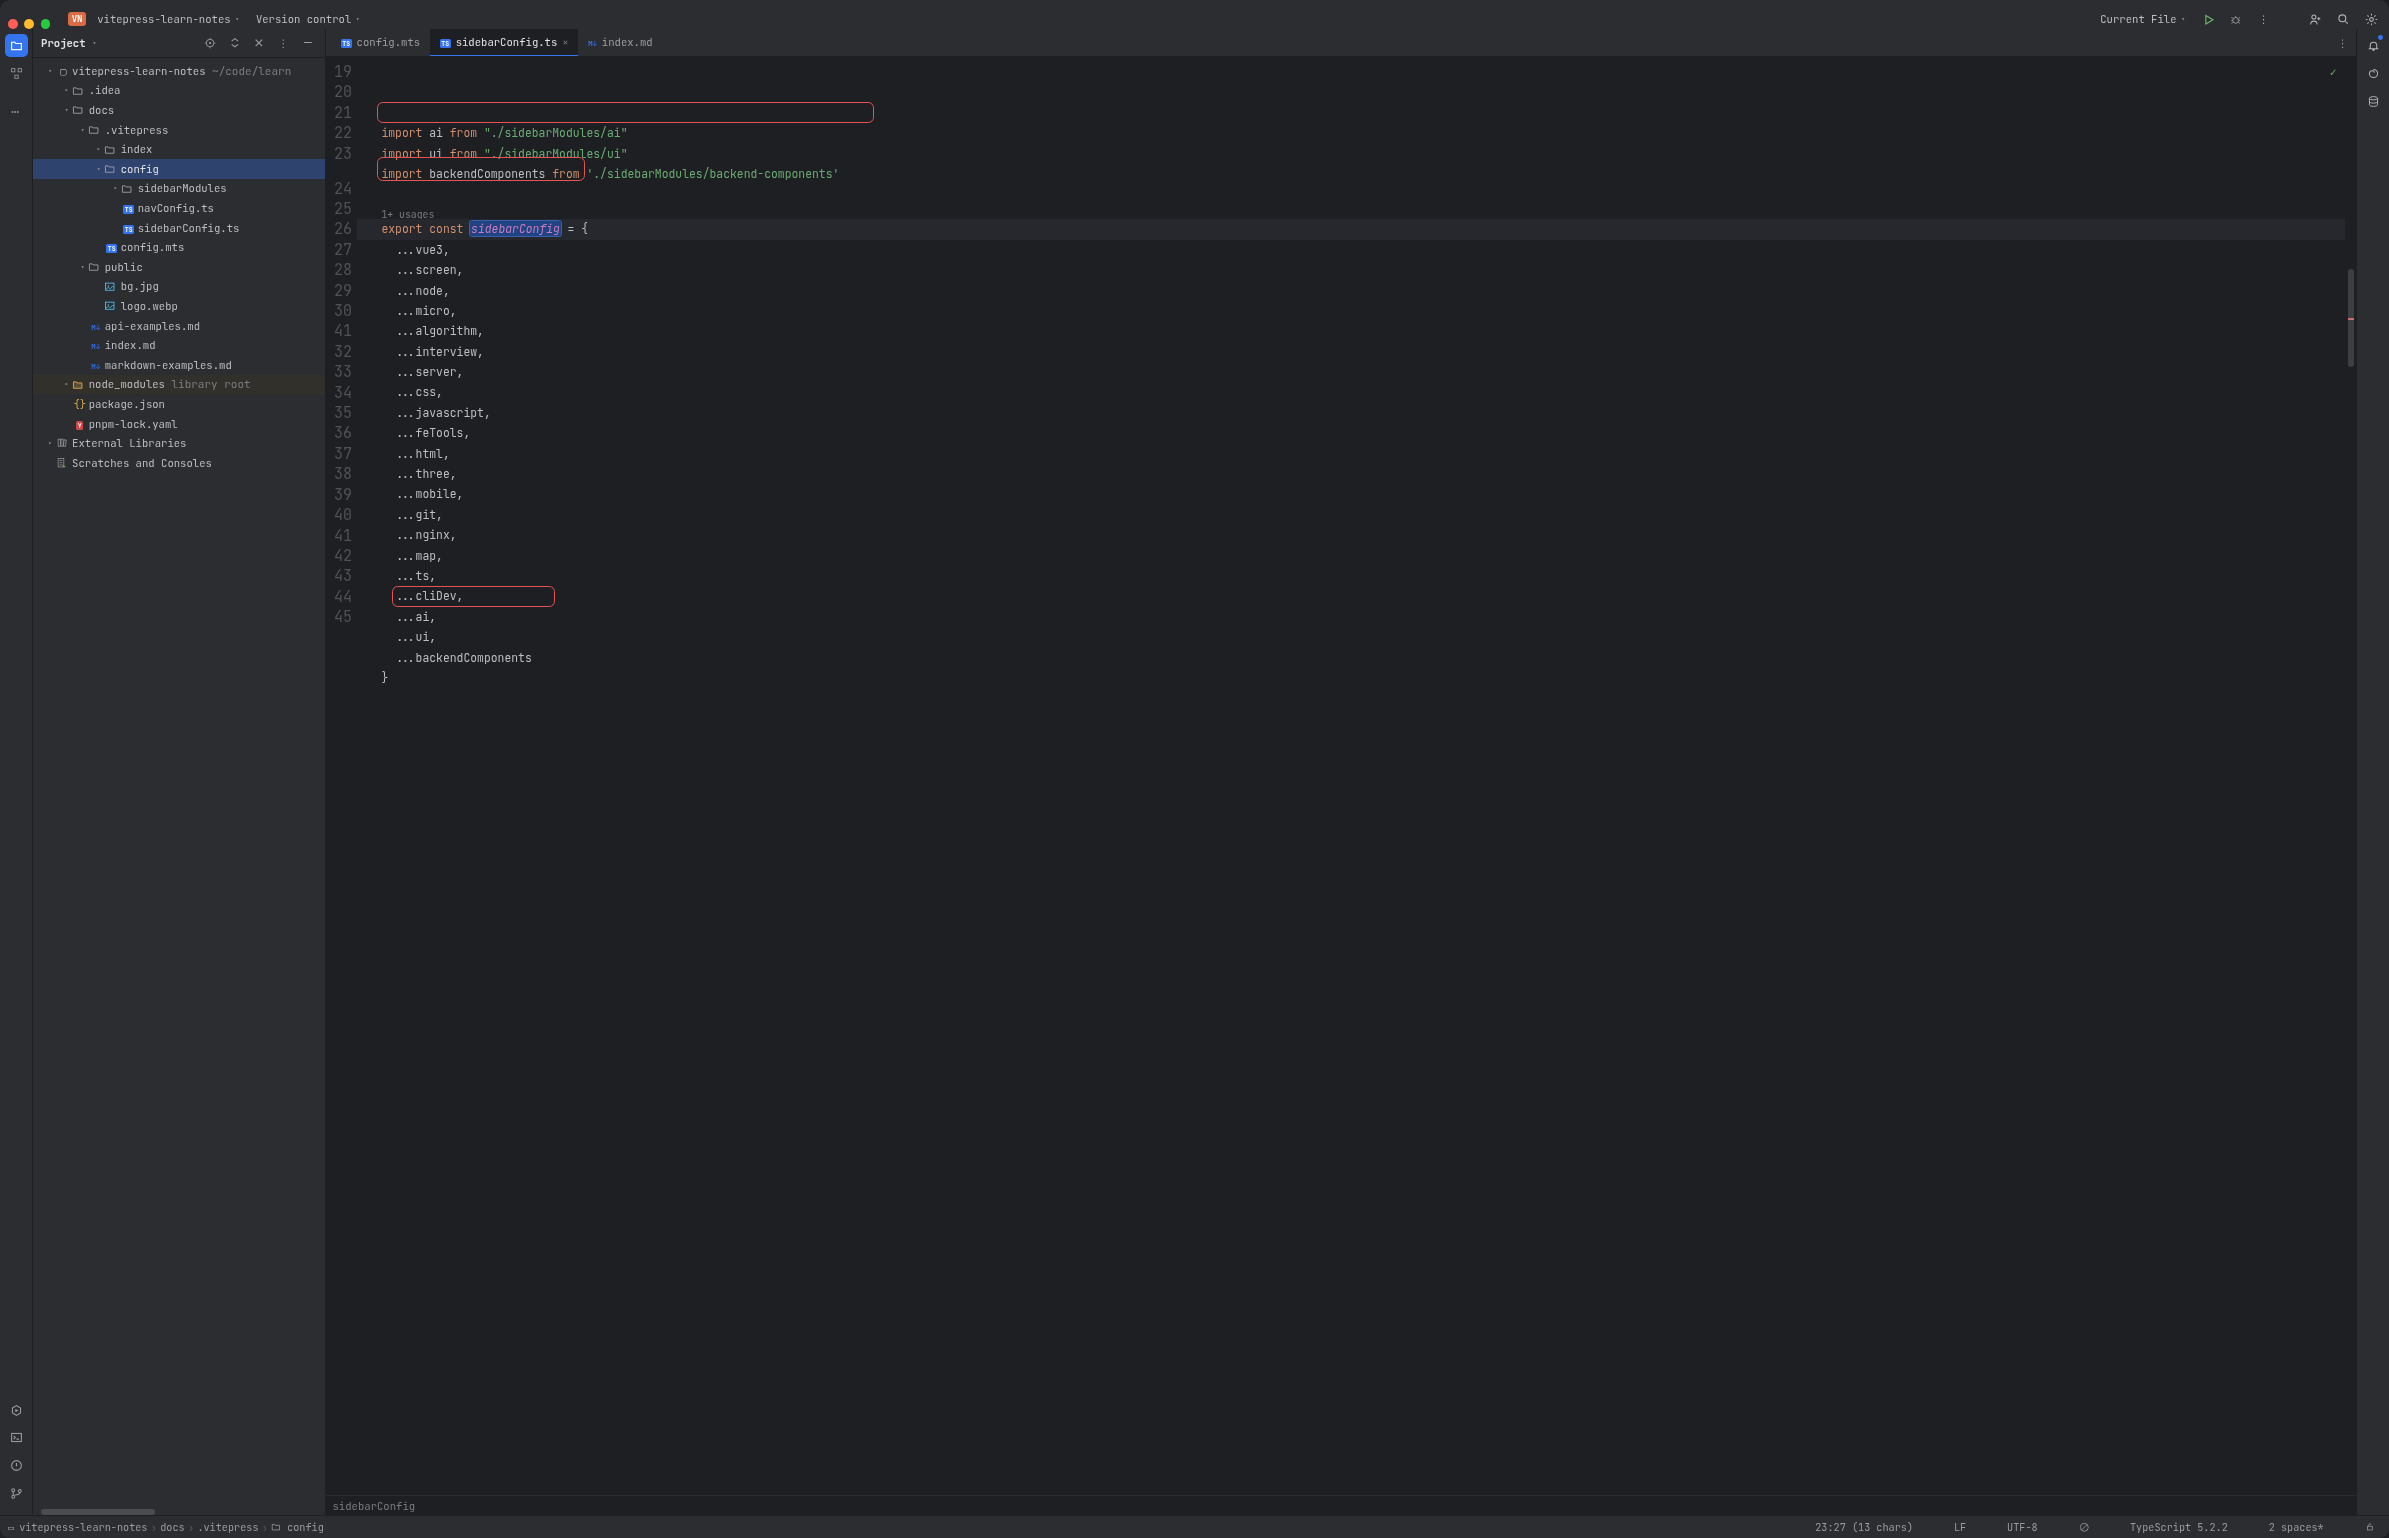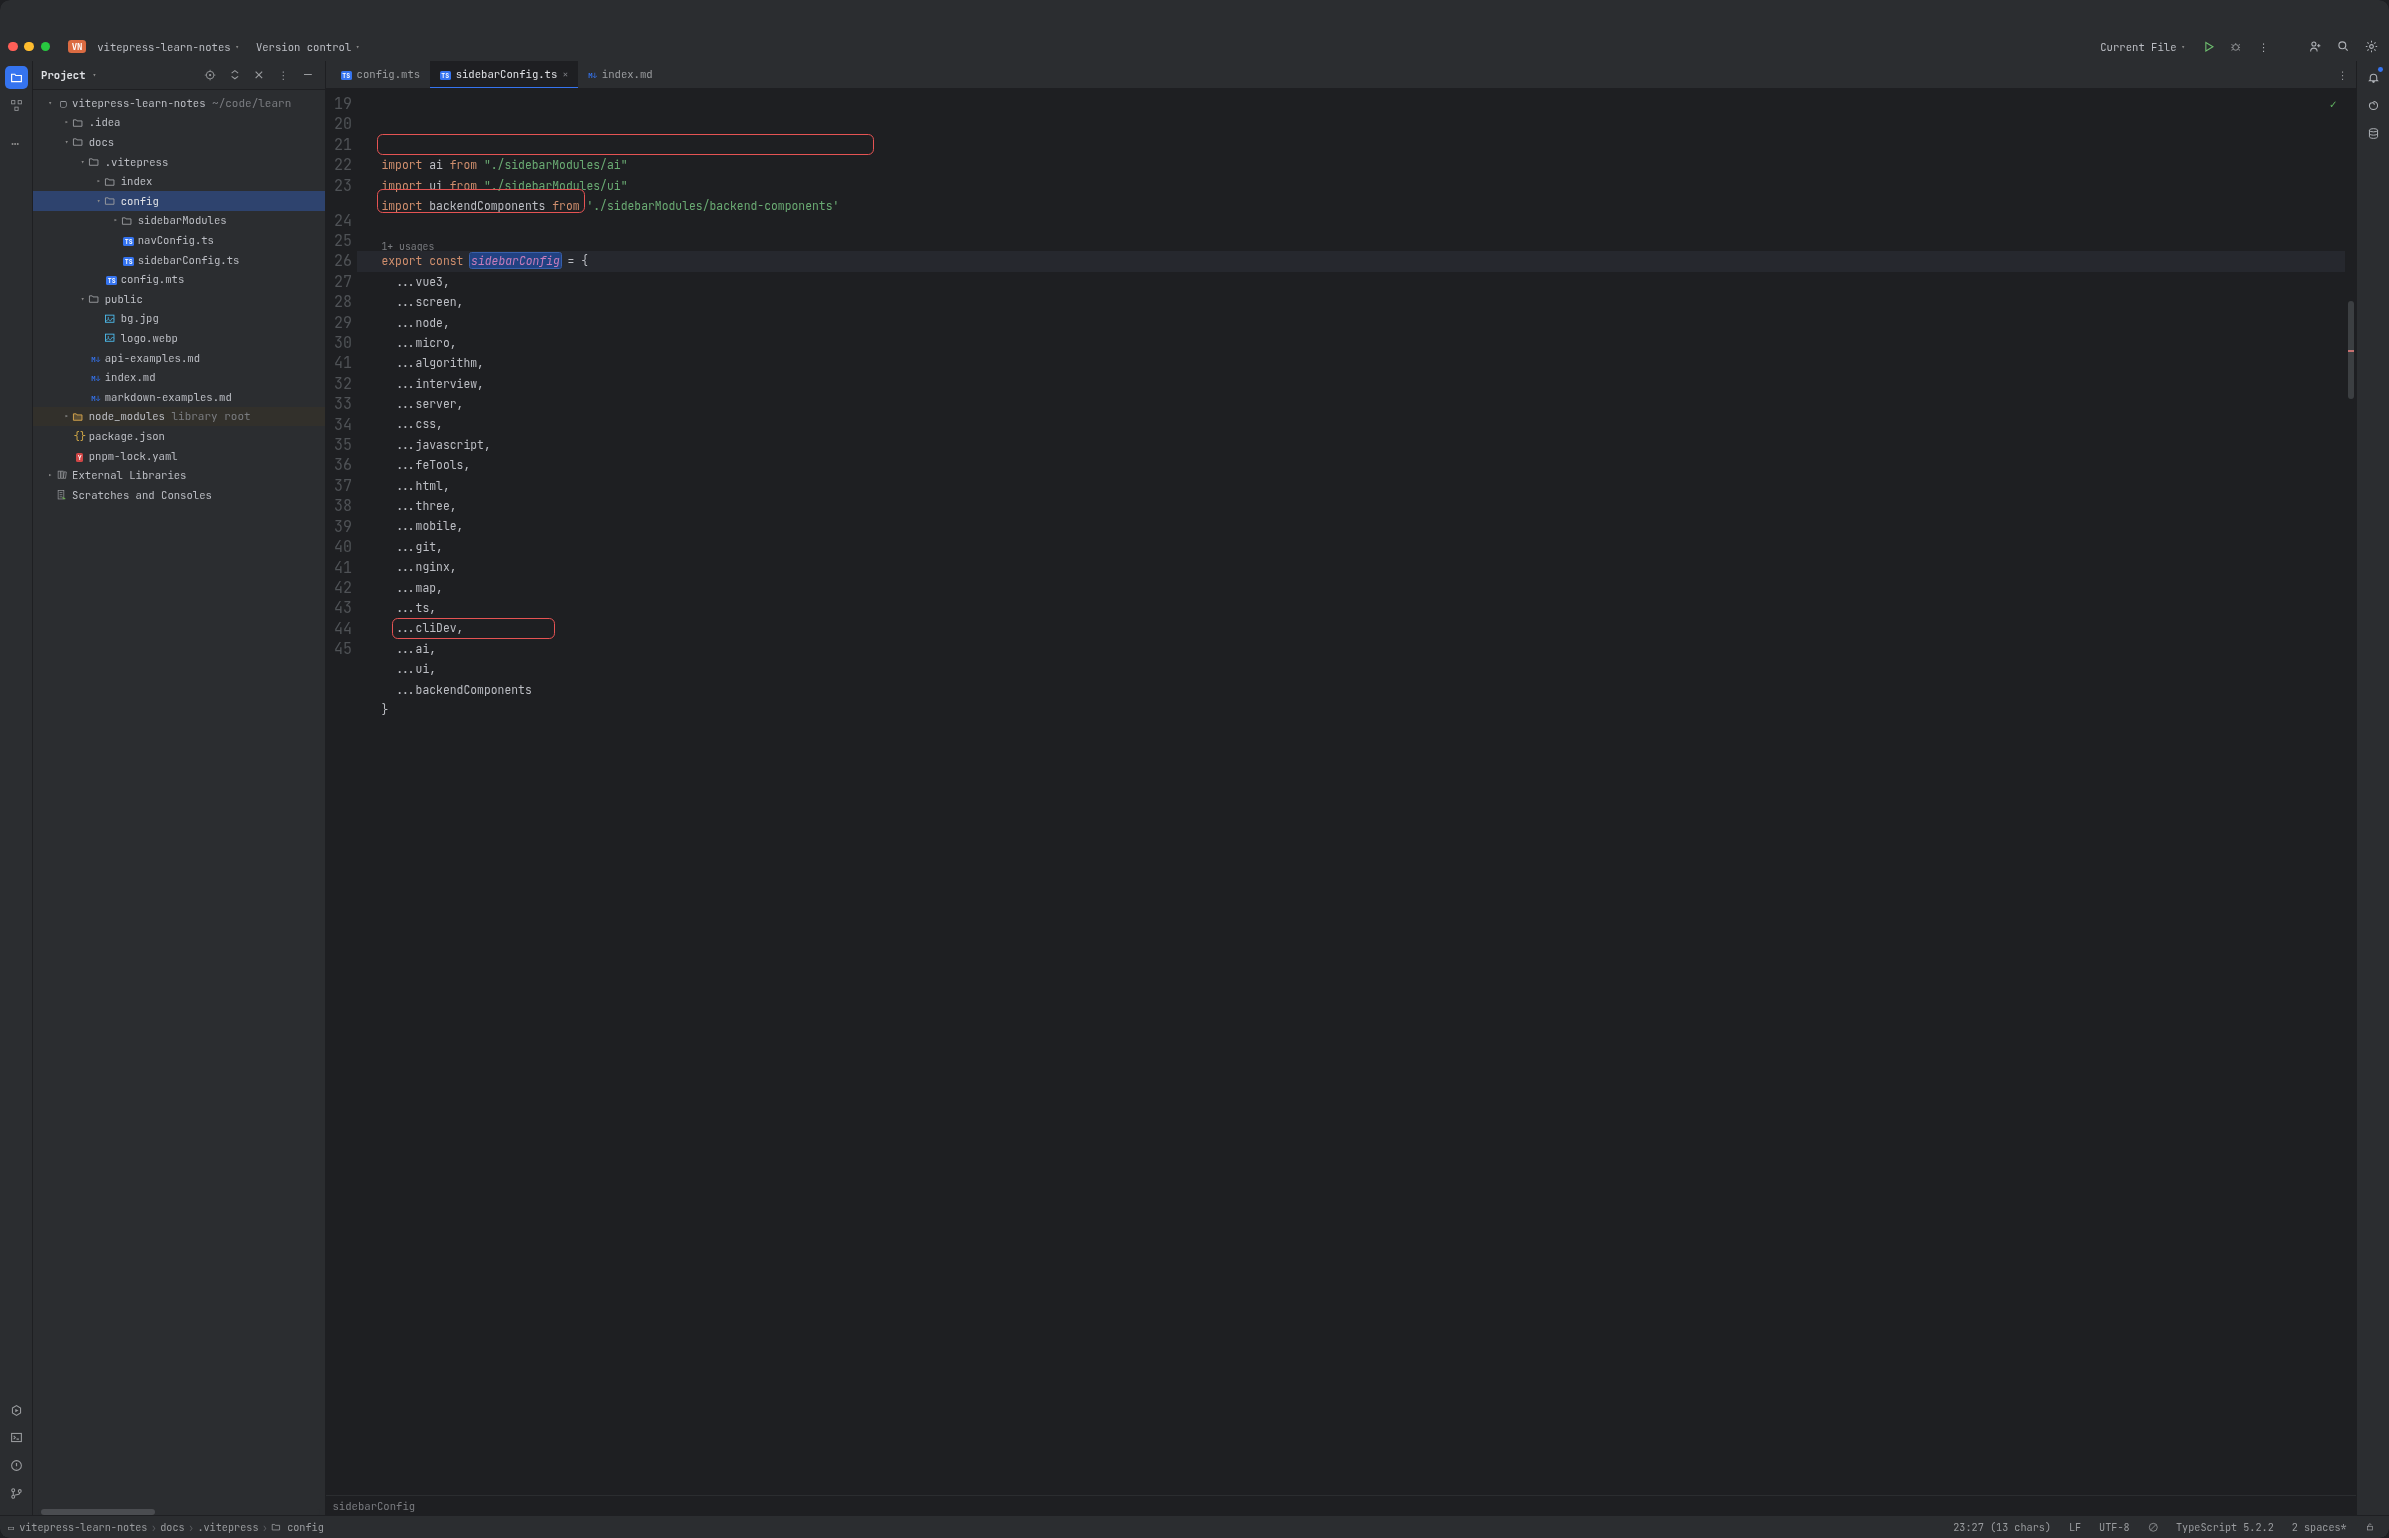--- a/index.html
+++ b/index.html
@@ -17,26 +17,25 @@
     flex-direction: column;
     height: 100vh;
     background: #2b2d30;
     border-radius: 9.8px;
     overflow: hidden;
   }
 
   
   .titlebar {
     display: flex;
-    align-items: center;
+    align-items: flex-end;
     height: 29px;
     padding: 0 8.1px;
     background: #2b2d30;
     gap: 8.1px;
-    margin-top: 32px;
   }
   .traffic-lights { display:flex; gap:6.5px; margin-right:9.8px;}
   .tl { width:9.8px; height:9.8px; border-radius:50%; }
   .tl.red{background:#ff5f57;} .tl.yellow{background:#febc2e;} .tl.green{background:#28c840;}
   .proj-badge{background:#db6b42;color:#fff;border-radius:3.3px;font-size:9px;font-weight:700;padding:0.8px 3.3px;}
   .titlebar .left{display:flex;align-items:center;gap:6.5px;}
   .titlebar .spacer{flex:1;}
   .titlebar .item{display:flex;align-items:center;gap:4.1px;color:#bcbec4;padding:3.3px 4.9px;border-radius:3.3px;}
   .chev{font-size:8.1px;color:#888;}
   .icon-btn{color:#b0b3b8;padding:3.3px;display:inline-flex;align-items:center;justify-content:center;width:19.6px;height:19.6px;border-radius:3.3px;}
@@ -105,21 +104,21 @@
   .mini-scroll{position:absolute;top:212px;right:1.6px;width:6.5px;height:98px;background:#3c3f42;border-radius:3.3px;}
   .mini-mark{position:absolute;right:1.6px;width:6.5px;height:1.6px;background:#c77070;top:261px;}
 
   .breadcrumb-bar{height:19.6px;background:#1e1f22;color:#7a7c80;padding-left:6.5px;display:flex;align-items:center;font-size:10.6px;border-top:0.8px solid #2b2d30;}
 
   
   .statusbar{height:23px;background:#2b2d30;display:flex;align-items:center;padding:0 8.1px;border-top:0.8px solid #1e1f22;font-size:10.2px;color:#9a9c9f;gap:4.9px;}
   .statusbar .crumbs{display:flex;align-items:center;gap:3.3px;}
   .statusbar .crumbs .sep{color:#5a5c60;}
   .statusbar .spacer{flex:1;}
-  .statusbar .sitem{padding:0 6.5px;}
+  .statusbar .sitem{padding:0 6.5px;margin-left:23px;}
   svg{display:block;}
 </style>
 </head>
 <body>
 
 <div class="app">
 
   <div class="titlebar">
     <div class="traffic-lights">
       <div class="tl red"></div>

